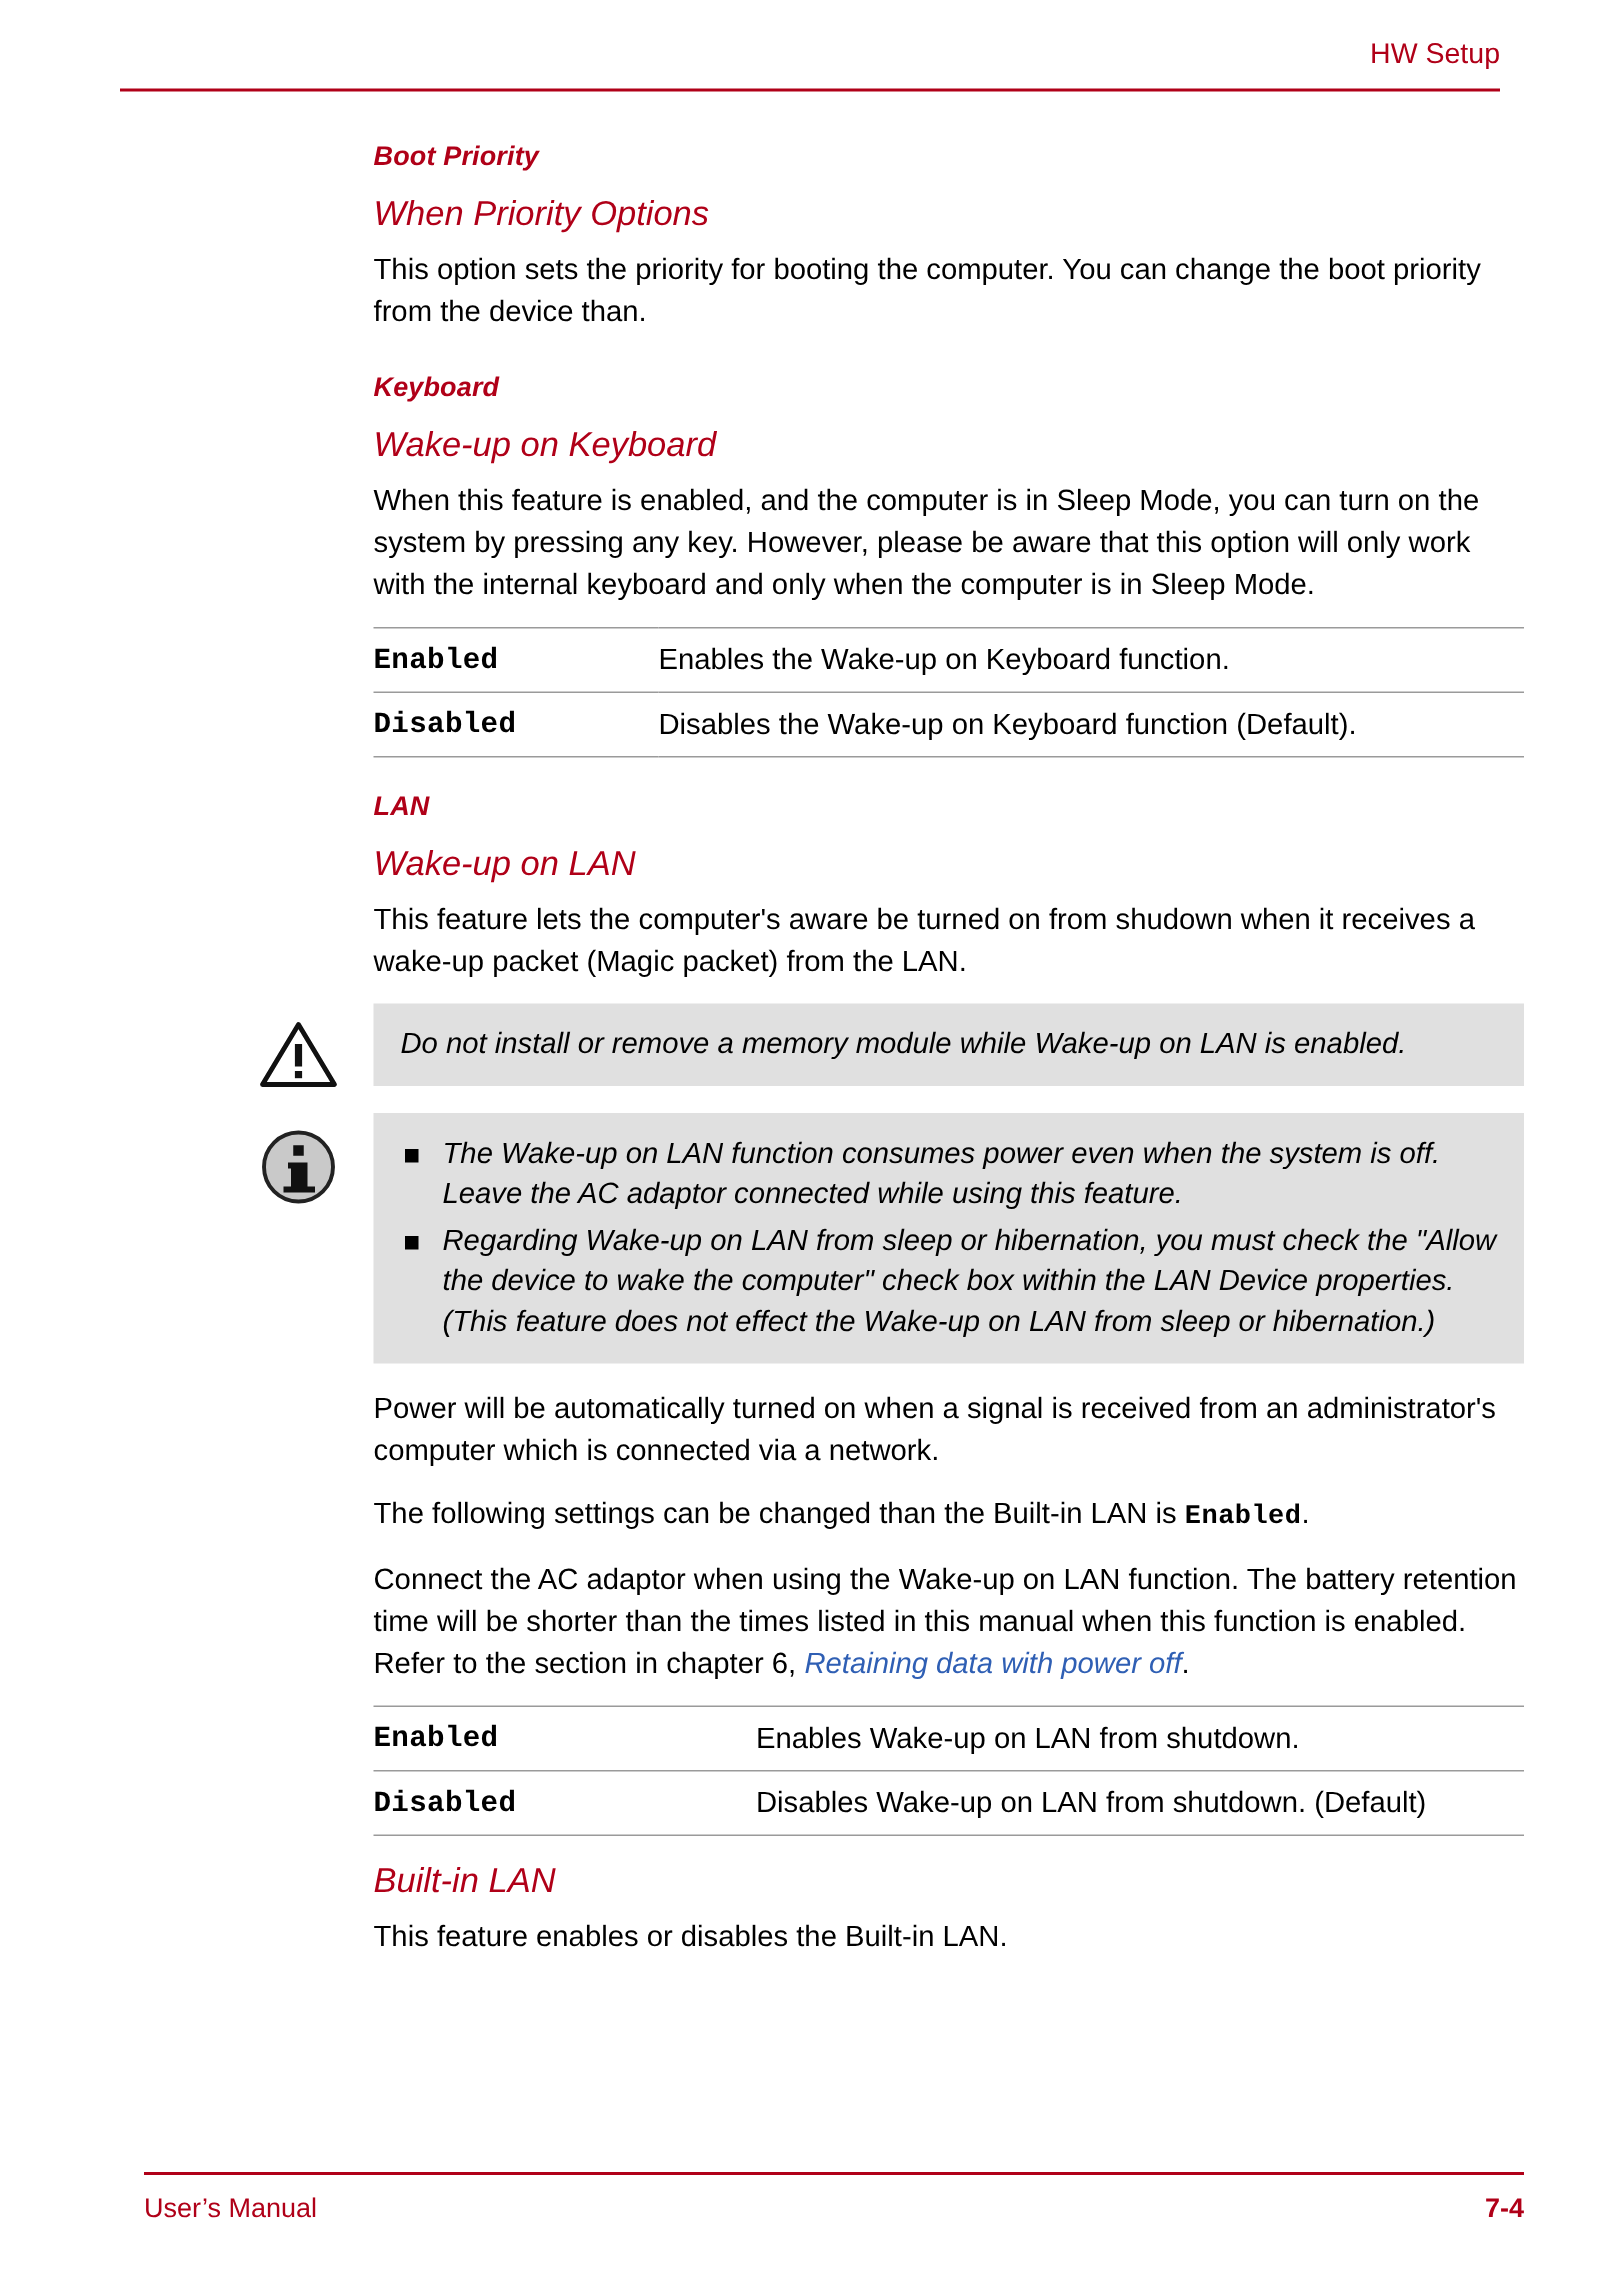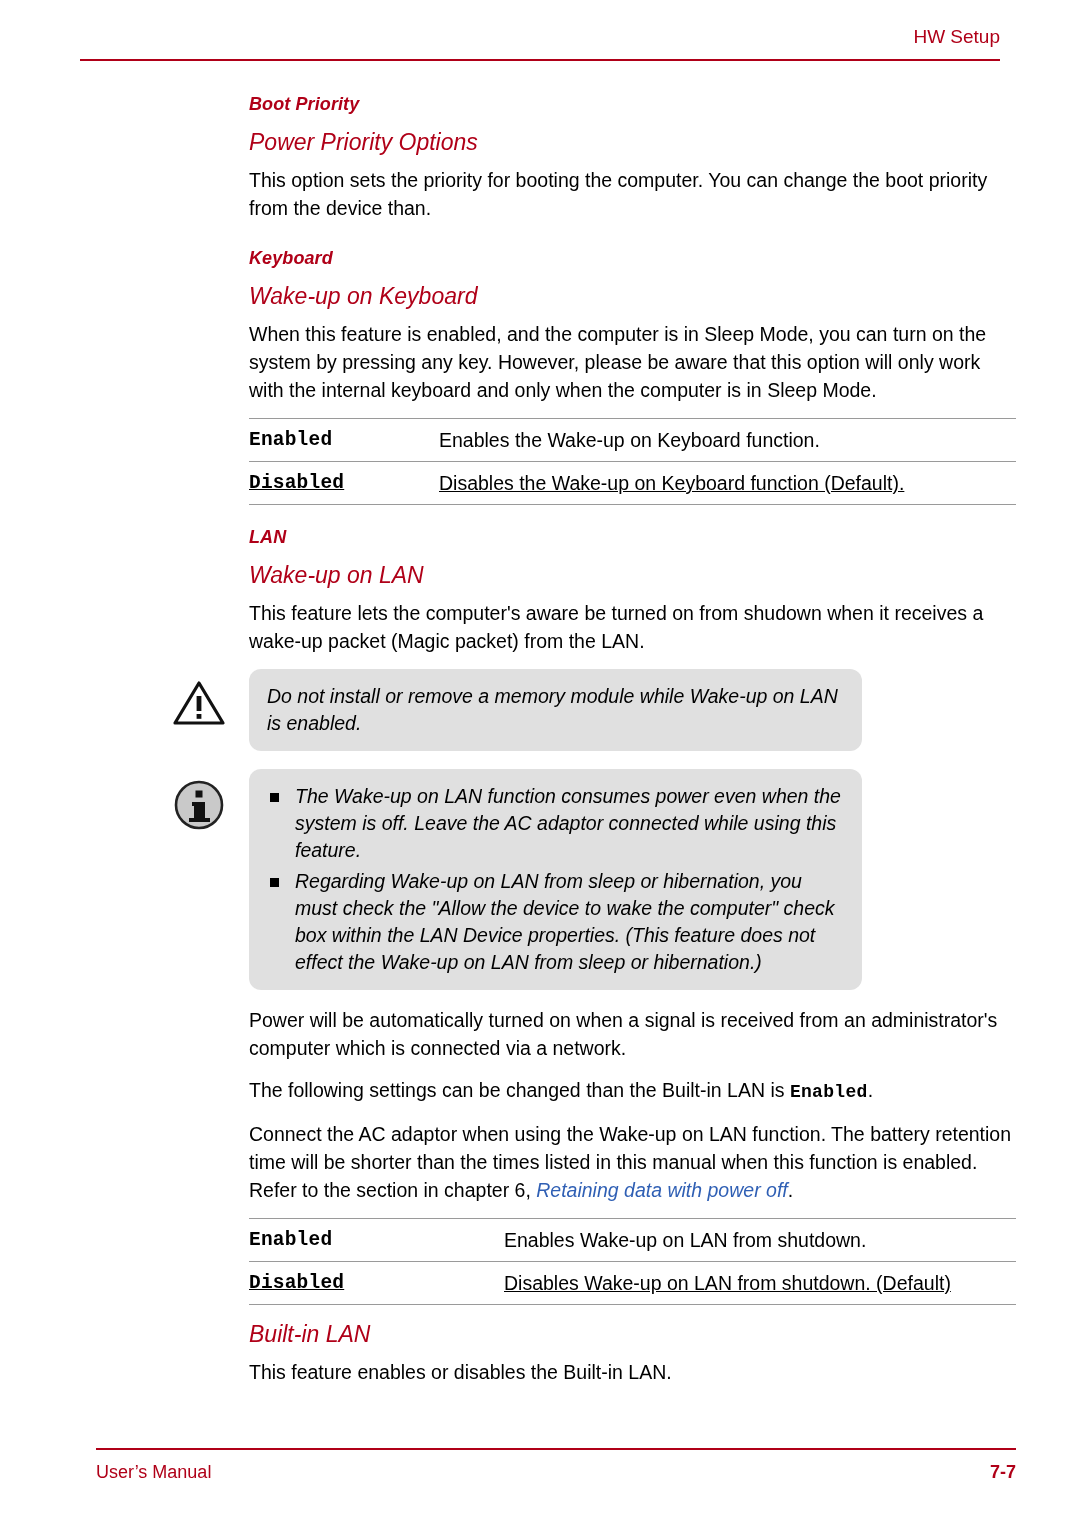--- a/index.html
+++ b/index.html
@@ -128,40 +128,38 @@
   }
   table.deftable td {
     padding: 8px 0 8px 0;
     vertical-align: top;
     font-size: 19.5px;
     line-height: 26px;
     border-top: 1px solid #9a9a9a;
   }
   table.deftable tr:last-child td {
     border-bottom: 1px solid #9a9a9a;
-    text-decoration: underline;
   }
   td.term {
     width: 190px;
     font-family: "Liberation Mono", monospace;
     font-size: 18.5px;
     font-weight: bold;
     letter-spacing: 0.2px;
   }
   td.term.wide { width: 255px; }
 
   
   .callout {
     position: relative;
     background: #e0e0e0;
     margin: 8px 0 12px 0;
     padding: 14px 18px 14px 18px;
     box-sizing: border-box;
-    width: 613px;
-    border-radius: 12px;
+    width: 767px;
   }
   .callout p {
     margin: 0;
     font-size: 19.5px;
     line-height: 27px;
     font-style: italic;
   }
   .callout ul {
     margin: 0;
     padding: 0;
@@ -201,21 +199,21 @@
 <div class="page">
 
   <div class="header">
     <div class="header-title">HW Setup</div>
     <div class="header-rule"></div>
   </div>
 
   <div class="content">
 
     <h1 class="sec">Boot Priority</h1>
-    <h2 class="sub">Power Priority Options</h2>
+    <h2 class="sub">When Priority Options</h2>
     <p class="body">This option sets the priority for booting the computer. You can change the boot priority from the device than.</p>
 
     <h1 class="sec" style="margin-top:26px;">Keyboard</h1>
     <h2 class="sub">Wake-up on Keyboard</h2>
     <p class="body">When this feature is enabled, and the computer is in Sleep Mode, you can turn on the system by pressing any key. However, please be aware that this option will only work with the internal keyboard and only when the computer is in Sleep Mode.</p>
 
     <table class="deftable">
       <tbody>
           <tr>
         <td class="term">Enabled</td>
@@ -287,16 +285,16 @@
       </table>
 
     <h2 class="sub" style="margin-top:16px;">Built-in LAN</h2>
     <p class="body">This feature enables or disables the Built-in LAN.</p>
 
   </div>
 
   <div class="footer">
     <div class="footer-rule"></div>
     <div class="footer-left">User’s Manual</div>
-    <div class="footer-right">7-7</div>
+    <div class="footer-right">7-4</div>
   </div>
 
 </div>
 
 </body></html>

